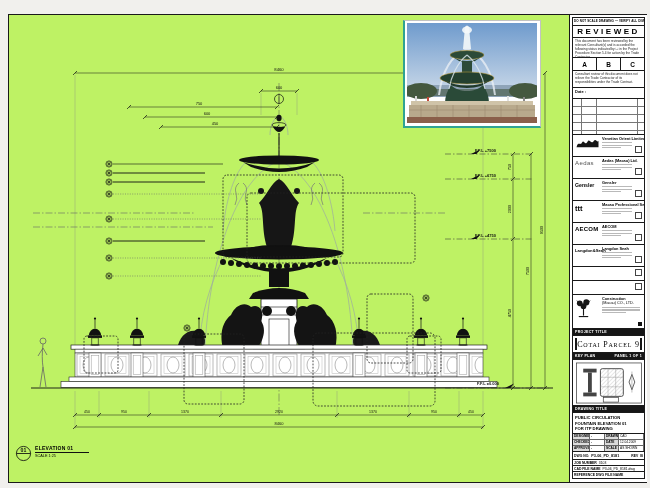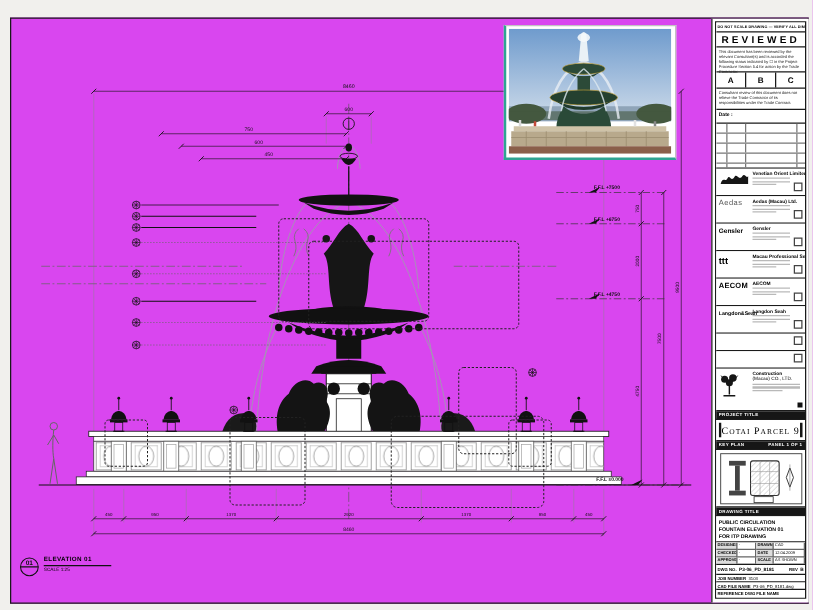--- a/index.html
+++ b/index.html
@@ -1,17 +1,17 @@
 <!DOCTYPE html>
 <html><head>
 <meta charset="utf-8">
 <style>
   html,body{margin:0;padding:0;width:650px;height:488px;overflow:hidden;background:#f1f0ed;
             font-family:"Liberation Sans",sans-serif;}
-  .sheet{position:absolute;left:8px;top:14px;width:637px;height:467px;background:#d946ef;
+  .sheet{position:absolute;left:8px;top:14px;width:637px;height:467px;background:#bef264;
          border:1px solid #1a1a1a;}
   
   .dwg-svg{position:absolute;left:0;top:0;}
   
   .photo-frame{position:absolute;left:394px;top:5px;width:138px;height:108px;background:#fff;
                border:1px solid #c2c2c2;border-left:2px solid #2fa392;border-bottom:2px solid #2fa392;
                padding:2px;box-sizing:border-box;}
   
   .tcol{position:absolute;left:560px;top:0;width:77px;height:467px;border-left:1px solid #1a1a1a;background:#fff;}
   .tcol-inner{position:absolute;top:2px;left:2px;right:2px;height:462px;border:1px solid #1a1a1a;box-sizing:border-box;}

